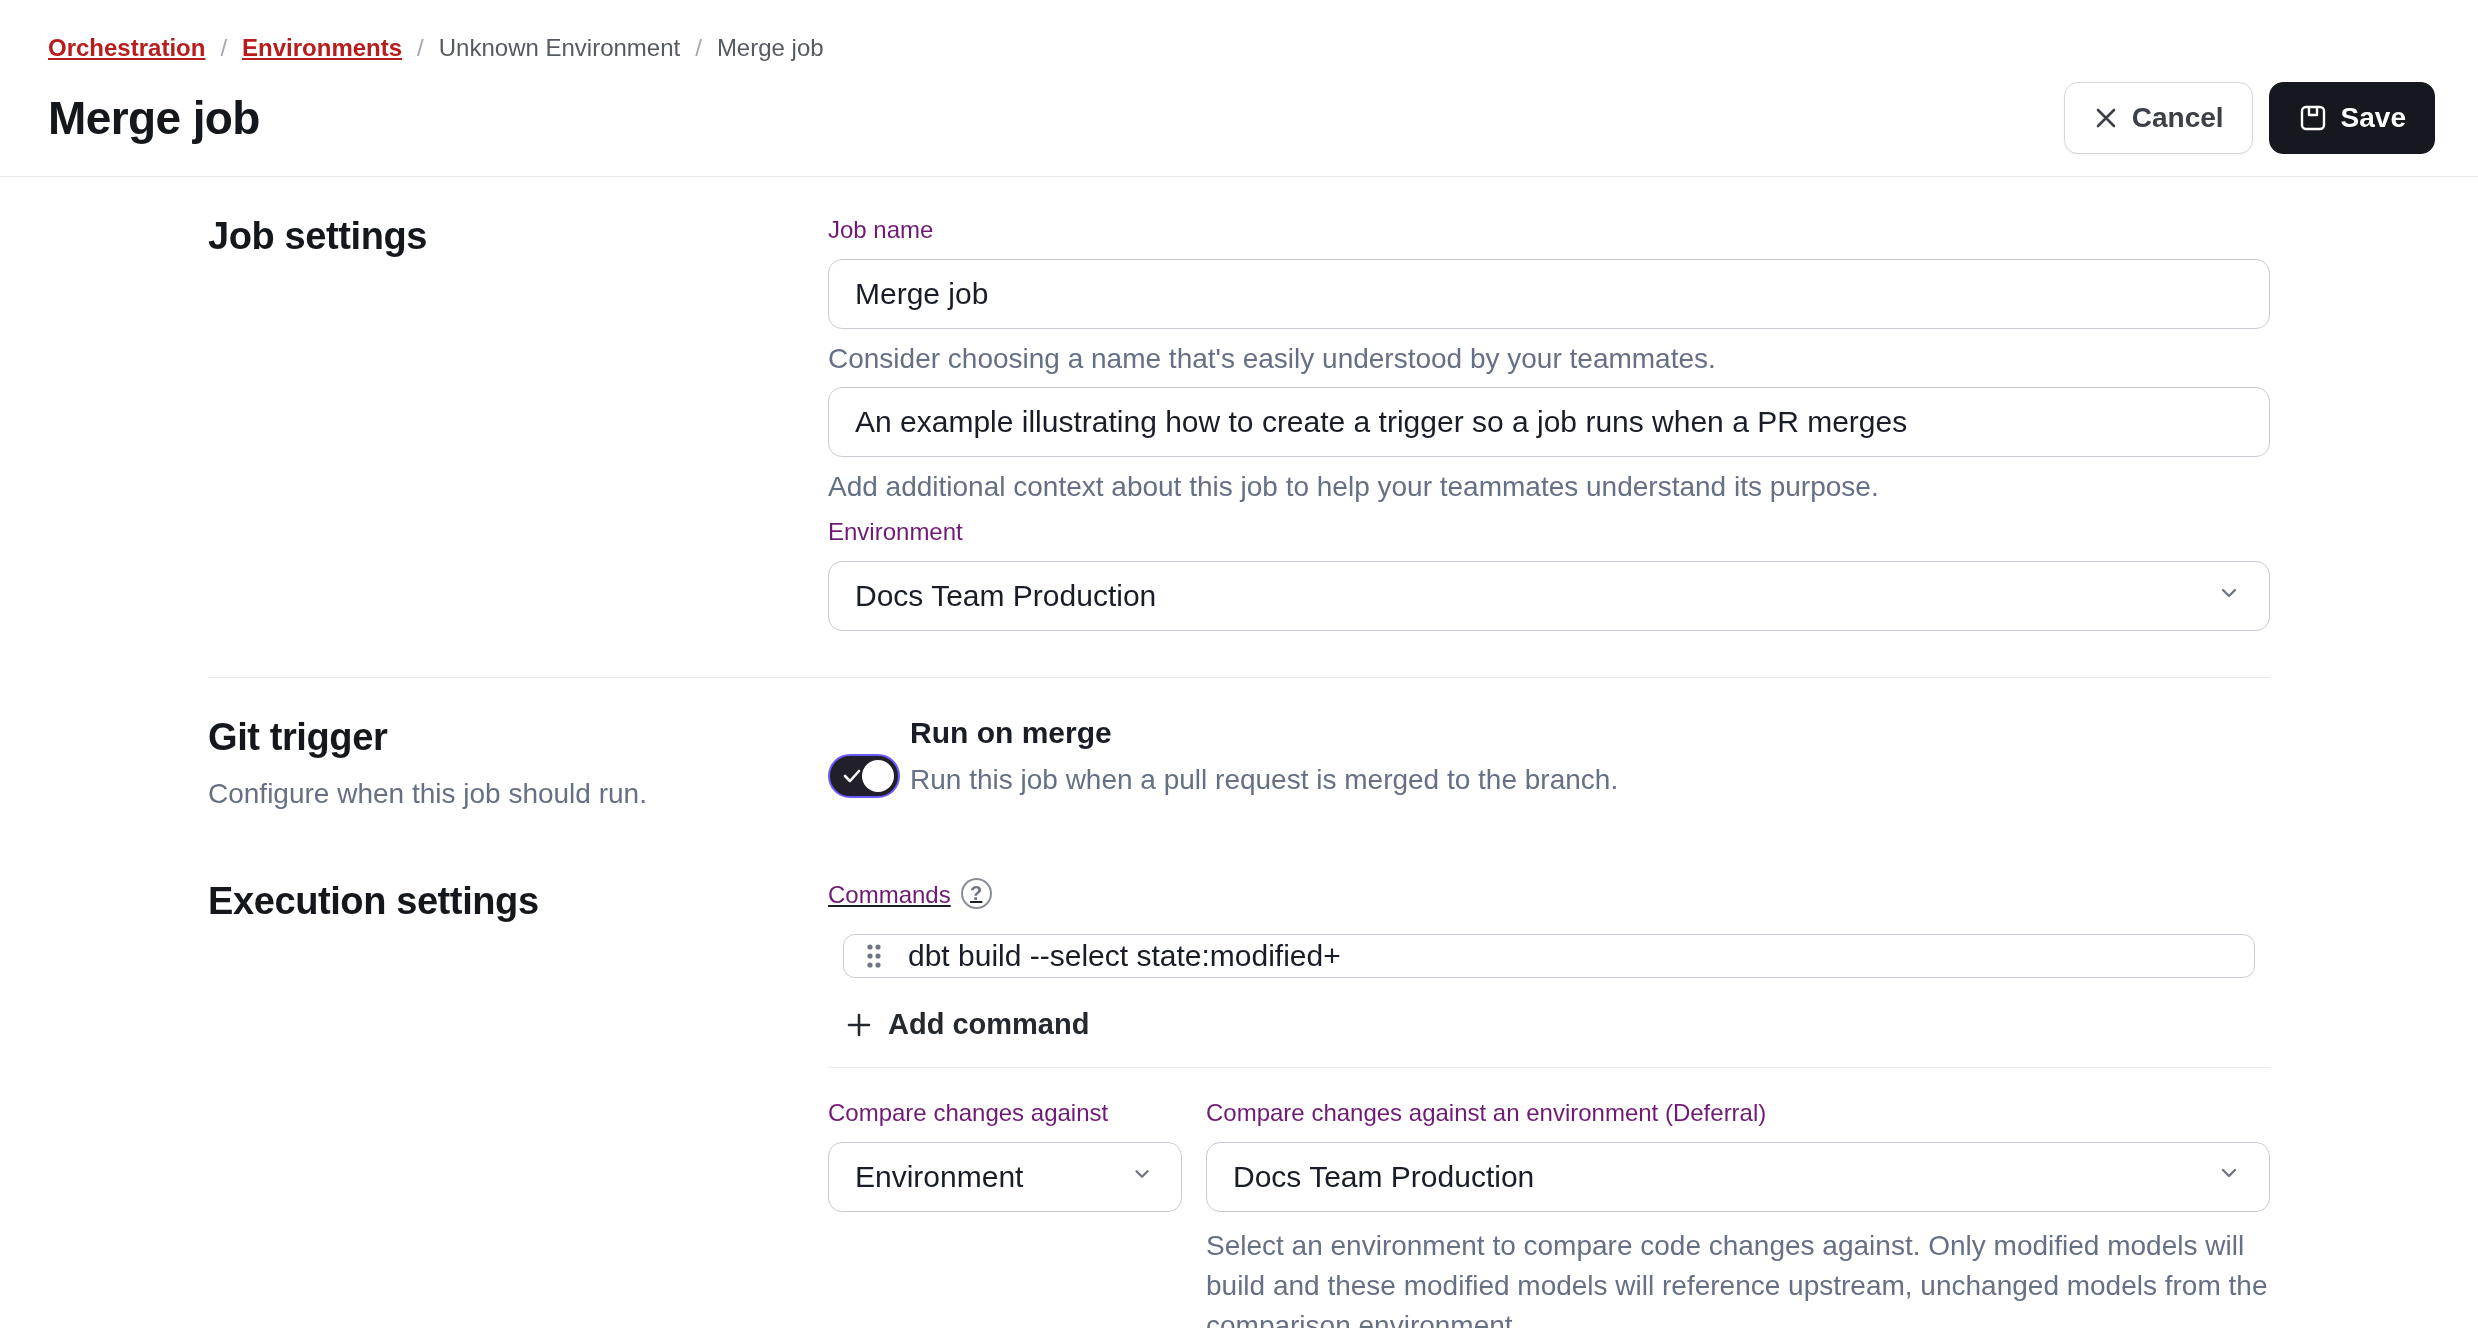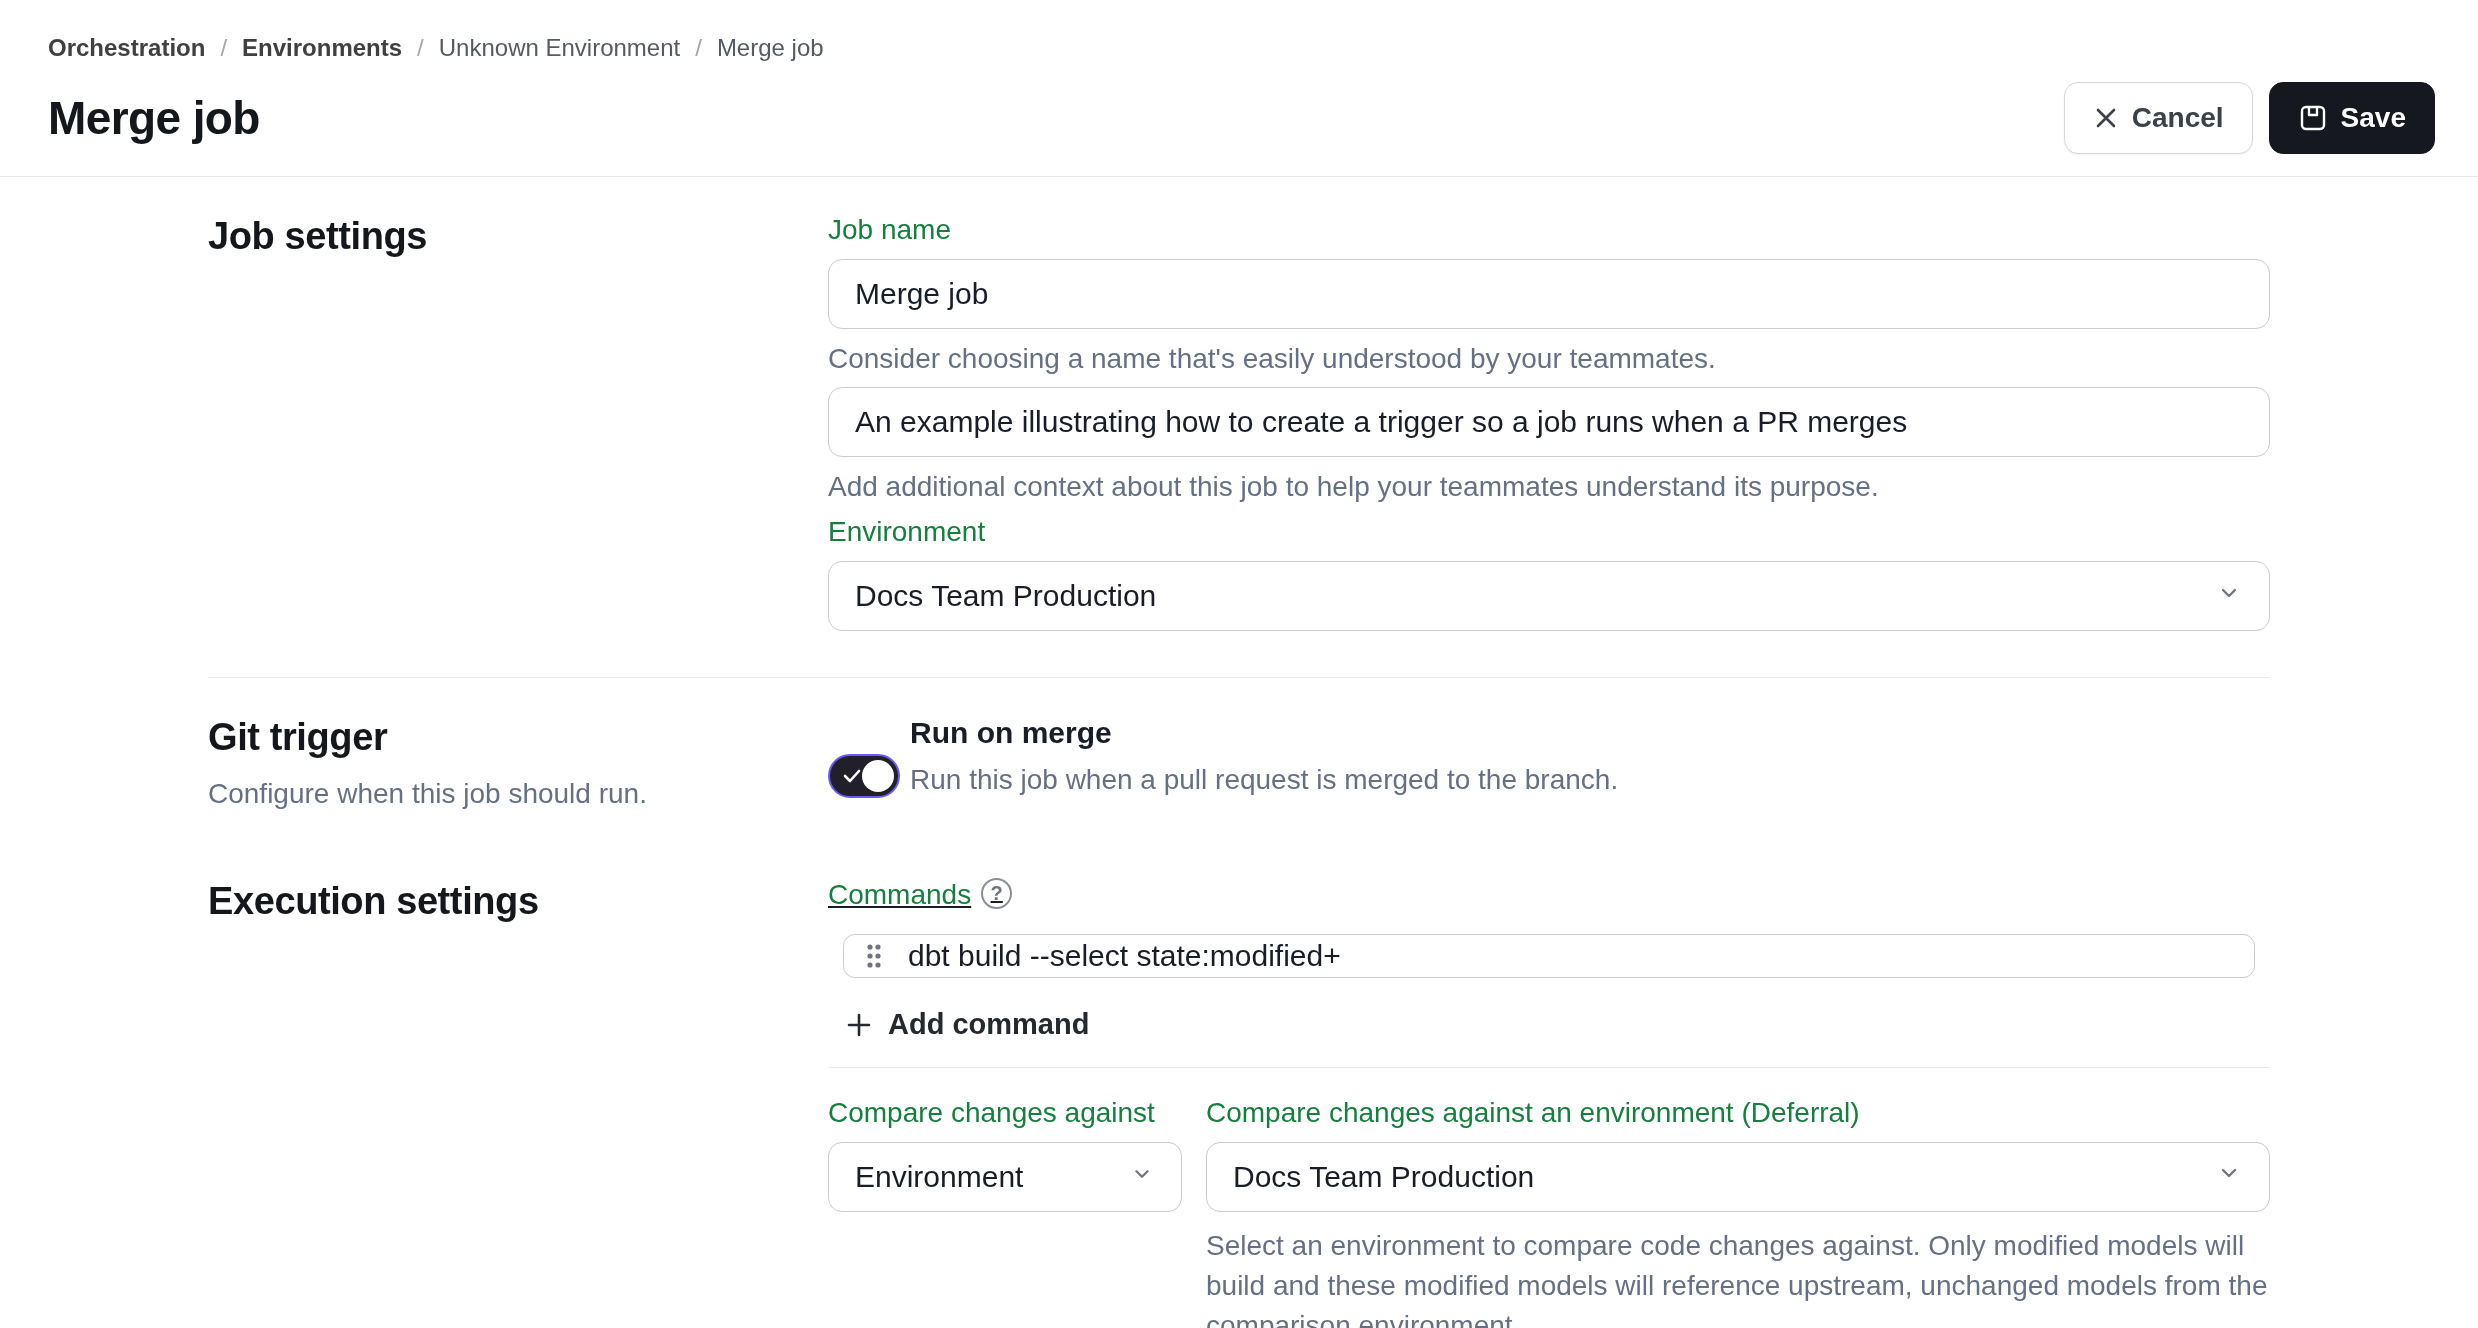--- a/index.html
+++ b/index.html
@@ -2,21 +2,21 @@
 <html><head>
 <meta charset="utf-8">
 <style>
   * { margin:0; padding:0; box-sizing:border-box; }
   html,body { width:2478px; height:1328px; background:#ffffff; overflow:hidden;
     font-family:"Liberation Sans", sans-serif; color:#181d27; }
 
   
   .header { padding:34px 43px 0 48px; }
   .breadcrumb { display:flex; align-items:center; gap:15px; font-size:24px; }
-  .crumb-link { color:#404040; font-weight:700; cursor:pointer; }
+  .crumb-link { color:#b91c1c; font-weight:700; cursor:pointer;text-decoration:underline; }
   .crumb-muted { color:#555a63; font-weight:500; }
   .crumb-sep { color:#a4a7ae; font-weight:400; }
   .title-row { display:flex; justify-content:space-between; align-items:center; margin-top:20px; padding-bottom:22px; }
   .page-title { font-size:46px; font-weight:700; letter-spacing:-0.6px; color:#14171c; }
   .actions { display:flex; gap:16px; }
   .btn { height:72px; border-radius:14px; display:inline-flex; align-items:center; gap:13px;
          font-size:28px; font-weight:700; padding:0 28px; cursor:pointer; font-family:inherit; }
   .btn-secondary { background:#fff; border:1px solid #d5d7da; color:#3b4049; box-shadow:0 1px 2px rgba(10,13,18,.06); }
   .btn-primary { background:#15181e; border:1px solid #15181e; color:#fff; }
   .header-divider { border-bottom:1px solid #e9eaeb; }
@@ -24,21 +24,21 @@
   
   main { padding:36px 208px 0 208px; }
   .section { display:flex; }
   .section-left { width:620px; flex:none; }
   .section-right { flex:1; min-width:0; }
   .sec-heading { font-size:38px; font-weight:700; letter-spacing:-0.4px; color:#14171c; line-height:46px; }
   .sec-sub { margin-top:16px; font-size:28px; color:#667085; line-height:36px; }
 
   .field { margin-top:10px; }
   .field:first-child { margin-top:0; }
-  .label { font-size:28px; font-weight:500; color:#15803d; line-height:34px; margin-bottom:12px; }
+  .label { font-size:24px; font-weight:500; color:#701a75; line-height:34px; margin-bottom:12px; }
   .label-row { display:flex; justify-content:space-between; align-items:baseline; margin-bottom:8px; }
   .label-row .label { margin-bottom:0; }
   .optional { font-size:28px; color:#6f7582; font-weight:400; }
   .helper { margin-top:12px; font-size:28px; color:#667085; line-height:36px; }
 
   .input, .select { height:70px; background:#fff; border:1px solid #c9cbd2; border-radius:14px;
     padding:0 26px; font-size:30px; color:#181d27; display:flex; align-items:center; }
   .select { justify-content:space-between; cursor:pointer;margin-top:8px; }
   .chevron { flex:none; margin-left:20px; }
 

